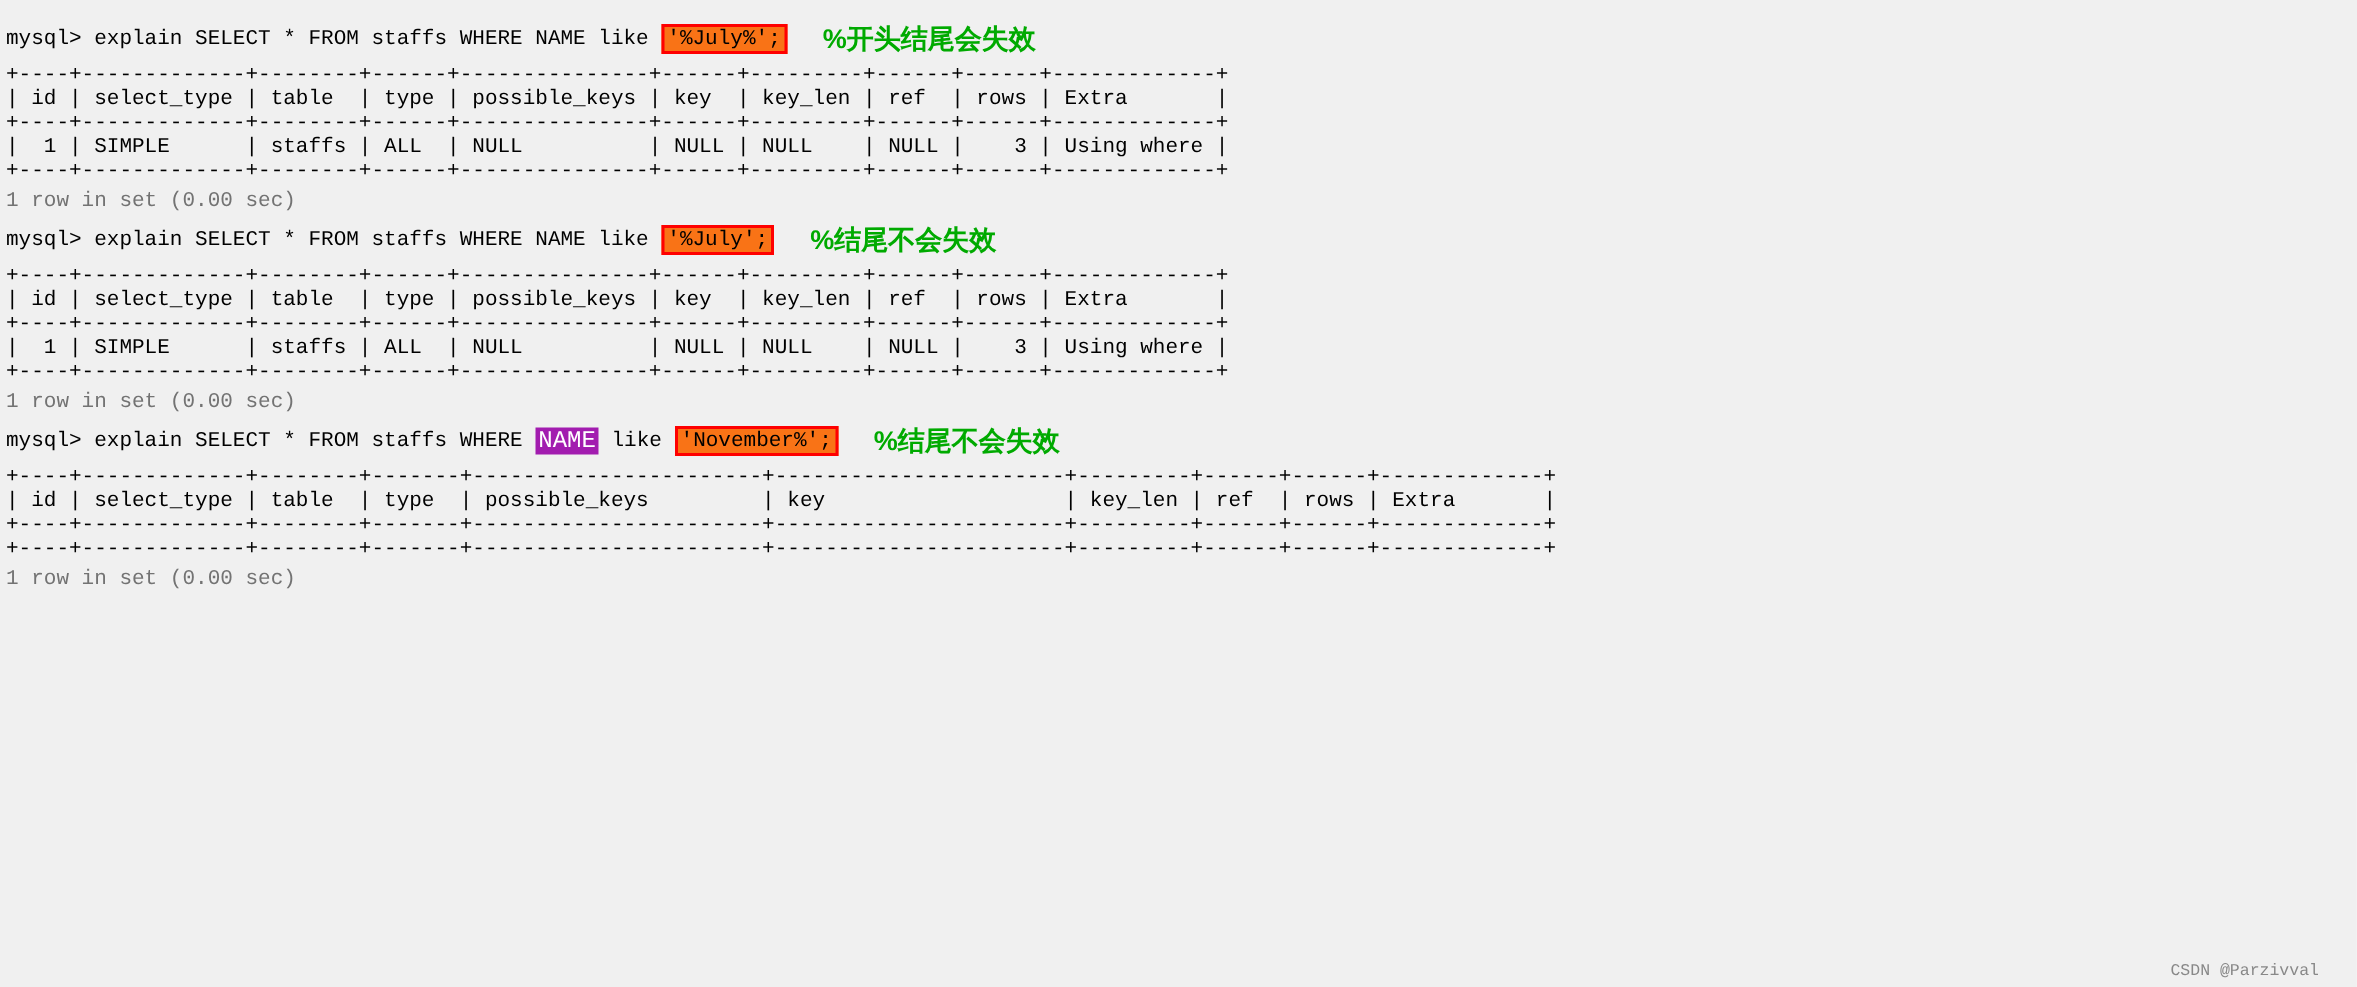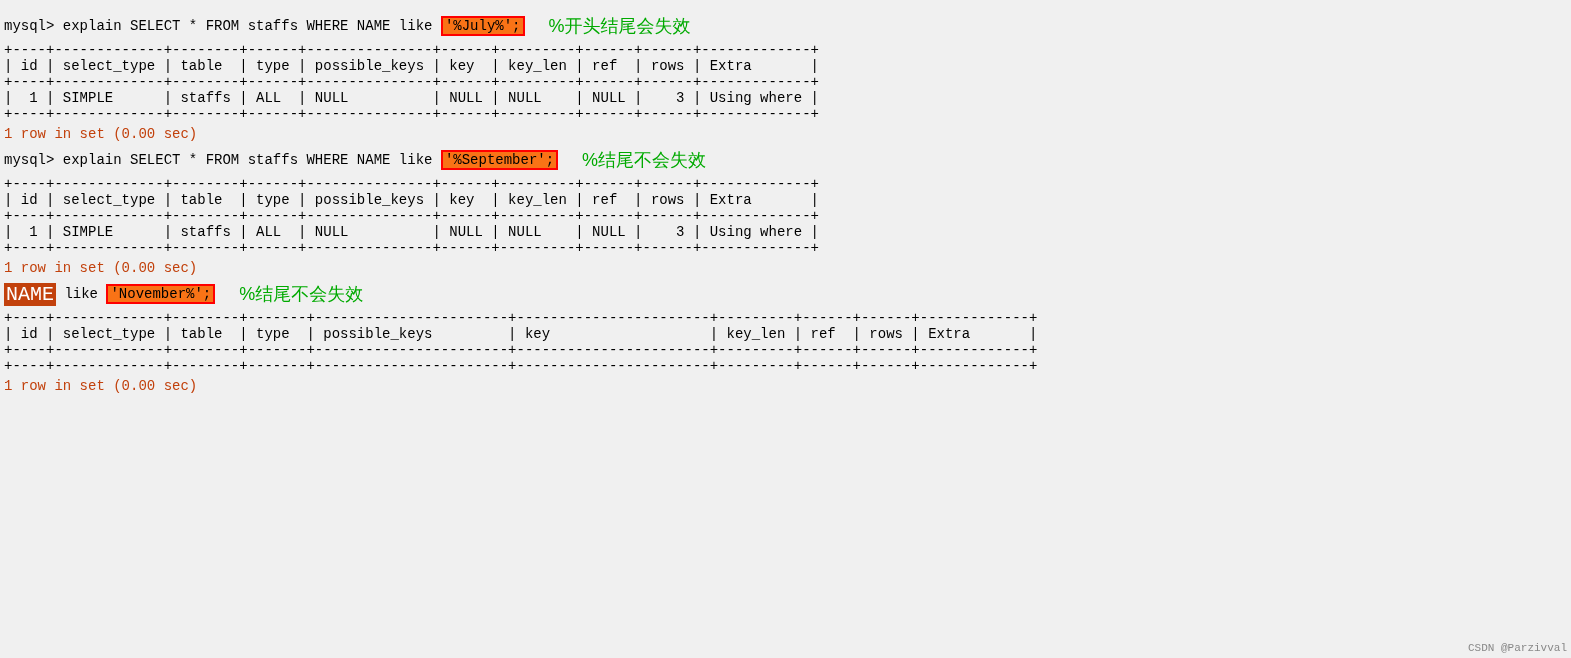--- a/index.html
+++ b/index.html
@@ -31,31 +31,31 @@
     }
     .highlight-red {
       border: 2px solid red;
       padding: 0 2px;
       background: #f97316;
       color: #000;
       font-family: 'Courier New', Courier, monospace;
       font-size: 14px;
     }
     .highlight-black {
-      background: #c2410c;
+      background: #a21caf;
       color: #fff;
       padding: 0 2px;
       font-family: 'Courier New', Courier, monospace;
-      font-size: 20px;
+      font-size: 16px;
     }
     .annotation {
       color: #00aa00;
       font-family: 'SimHei', 'Microsoft YaHei', sans-serif;
       font-size: 18px;
-      font-weight: normal;
+      font-weight: bold;
       margin-left: 24px;
     }
     .mysql-table {
       font-family: 'Courier New', Courier, monospace;
       font-size: 14px;
       color: #000;
       margin: 2px 0;
       width: 100%;
     }
     .mysql-table .separator {
@@ -63,28 +63,28 @@
       white-space: pre;
       display: block;
     }
     .mysql-table .row {
       white-space: pre;
       display: block;
     }
     .rowcount {
       font-family: 'Courier New', Courier, monospace;
       font-size: 14px;
-      color: #c2410c;
+      color: #737373;
       margin: 4px 0 6px 0;
       white-space: pre;
     }
     .watermark {
       position: absolute;
       bottom: 4px;
-      right: 4px;
+      right: 25px;
       color: #888;
       font-family: 'Courier New', Courier, monospace;
       font-size: 11px;
       margin-top: 36px;
     }
     .section {
       margin-bottom: 2px;
     }
   </style>
 </head>
@@ -104,35 +104,36 @@
       <span class="separator">+----+-------------+--------+------+---------------+------+---------+------+------+-------------+</span>
       <span class="row">|  1 | SIMPLE      | staffs | ALL  | NULL          | NULL | NULL    | NULL |    3 | Using where |</span>
       <span class="separator">+----+-------------+--------+------+---------------+------+---------+------+------+-------------+</span>
     </div>
     <div class="rowcount">1 row in set (0.00 sec)</div>
   </div>
 
   <div class="section">
     <div class="query-line">
       <span>mysql&gt;&nbsp;explain&nbsp;SELECT&nbsp;*&nbsp;FROM&nbsp;staffs&nbsp;WHERE&nbsp;NAME&nbsp;like&nbsp;</span>
-      <span class="highlight-red">'%September';</span>
+      <span class="highlight-red">'%July';</span>
       <span class="annotation">%结尾不会失效</span>
     </div>
     <div class="mysql-table">
       <span class="separator">+----+-------------+--------+------+---------------+------+---------+------+------+-------------+</span>
       <span class="row">| id | select_type | table  | type | possible_keys | key  | key_len | ref  | rows | Extra       |</span>
       <span class="separator">+----+-------------+--------+------+---------------+------+---------+------+------+-------------+</span>
       <span class="row">|  1 | SIMPLE      | staffs | ALL  | NULL          | NULL | NULL    | NULL |    3 | Using where |</span>
       <span class="separator">+----+-------------+--------+------+---------------+------+---------+------+------+-------------+</span>
     </div>
     <div class="rowcount">1 row in set (0.00 sec)</div>
   </div>
 
   <div class="section">
     <div class="query-line">
+      <span>mysql&gt;&nbsp;explain&nbsp;SELECT&nbsp;*&nbsp;FROM&nbsp;staffs&nbsp;WHERE&nbsp;</span>
       <span class="highlight-black">NAME</span>
       <span>&nbsp;like&nbsp;</span>
       <span class="highlight-red">'November%';</span>
       <span class="annotation">%结尾不会失效</span>
     </div>
     <div class="mysql-table">
       <span class="separator">+----+-------------+--------+-------+-----------------------+-----------------------+---------+------+------+-------------+</span>
       <span class="row">| id | select_type | table  | type  | possible_keys         | key                   | key_len | ref  | rows | Extra       |</span>
       <span class="separator">+----+-------------+--------+-------+-----------------------+-----------------------+---------+------+------+-------------+</span>
       <span class="separator">+----+-------------+--------+-------+-----------------------+-----------------------+---------+------+------+-------------+</span>

